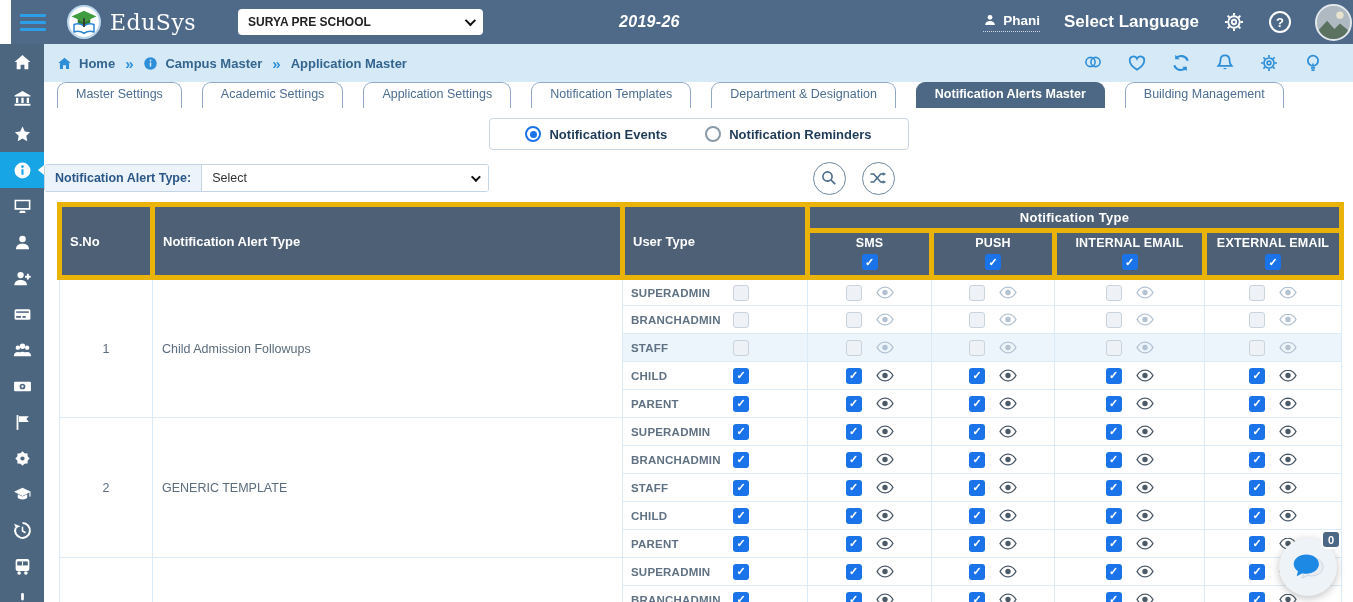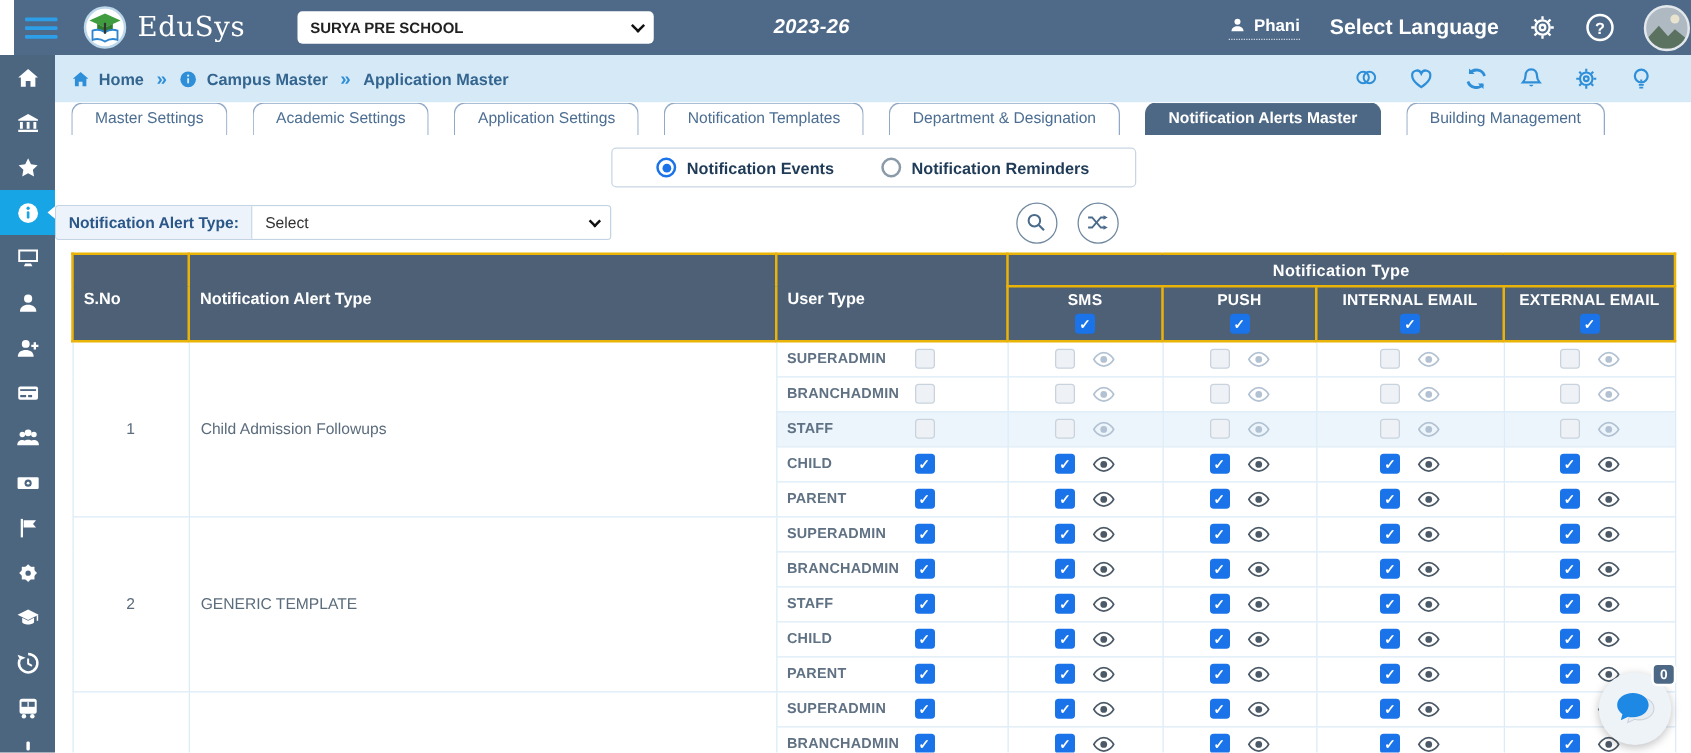--- a/index.html
+++ b/index.html
@@ -7,21 +7,21 @@
     font-family:"Liberation Sans", sans-serif; }
 
   
   .topbar { position:fixed; top:0; left:11px; width:1353px; height:44px;
     background:#4e6a88; display:flex; align-items:center; z-index:30; }
   .hamburger { width:44px; display:flex; flex-direction:column; gap:4px; align-items:center; cursor:pointer; }
   .hamburger span { display:block; width:26px; height:3px; background:#2d9fe8; border-radius:1px; }
   .logo-circle { width:34px; height:34px; border-radius:50%; background:#fff; border:2px solid #bcd6ea;
     margin-left:12px; display:flex; align-items:center; justify-content:center; overflow:hidden; }
   .brand { color:#fff; font-family:"DejaVu Serif", serif; font-size:22px; margin-left:9px; letter-spacing:.5px; }
-  .school-select { margin-left:42px; width:285px; height:26px; background:#fff; border-radius:4px;
+  .school-select { margin-left:42px; width:245px; height:26px; background:#fff; border-radius:4px;
     display:flex; align-items:center; padding:0 10px; font-size:12px; font-weight:bold; color:#222; cursor:pointer; }
   .school-select .chev { margin-left:auto; width:8px; height:8px; border-right:2.2px solid #111; border-bottom:2.2px solid #111; transform:rotate(45deg) translateY(-2px); }
   .year { position:absolute; left:608px; color:#fff; font-size:16px; font-weight:bold; font-style:italic; letter-spacing:.3px; }
   .top-right { margin-left:auto; display:flex; align-items:center; gap:24px; padding-right:12px; }
   .top-user { display:flex; align-items:center; gap:6px; color:#fff; font-size:13.5px; font-weight:bold;
     border-bottom:1px dotted #cfd8e2; padding-bottom:3px; cursor:pointer; }
   .top-lang { color:#fff; font-size:17px; font-weight:bold; cursor:pointer; }
   .top-ic { color:#fff; width:22px; height:22px; cursor:pointer; }
   .help-circle { width:22px; height:22px; border-radius:50%; border:2px solid #fff; color:#fff;
     font-size:13px; font-weight:bold; display:flex; align-items:center; justify-content:center; cursor:pointer; }
@@ -64,21 +64,21 @@
   .filter-select { flex:1; background:#fff; display:flex; align-items:center; padding:0 10px; font-size:12.5px; color:#333; cursor:pointer; }
   .filter-select .chev { margin-left:auto; width:7px; height:7px; border-right:2px solid #111; border-bottom:2px solid #111; transform:rotate(45deg) translateY(-2px); }
   .config-actions { display:flex; justify-content:flex-end; gap:16px; padding-right:14px; }
   .round-btn { width:33px; height:33px; border-radius:50%; border:1px solid #6f889f; background:#fff;
     display:flex; align-items:center; justify-content:center; color:#4a6b8a; cursor:pointer; }
   .round-btn svg { width:18px; height:18px; }
 
   
   .tbl-wrap { margin:4px 14px 0 13px; }
   table { border-collapse:collapse; table-layout:fixed; width:1282px; }
-  thead th { background:#4d6076; color:#fff; border:2px solid #eab308; font-size:13px; }
+  thead th { background:#4d6076; color:#fff; border:5px solid #eab308; font-size:13px; }
   th.left { text-align:left; padding-left:8px; font-weight:bold; }
   th.group-h { height:26px; text-align:center; letter-spacing:.3px; }
   .ch-h { padding:3px 0 5px; }
   .ch-h .lbl { font-size:12.5px; font-weight:bold; letter-spacing:.2px; }
   .ch-h .cb { margin:4px auto 0; }
   tbody td { border:1px solid #dcebf8; height:28px; font-size:12px; color:#5b6c7c; vertical-align:middle; }
   tbody tr.hl td { background:#ecf5fc; }
   td.sno-cell { text-align:center; font-size:12.5px; }
   td.alert-cell { padding-left:9px; font-size:12.5px; }
   td.user-cell { padding-left:8px; }
@@ -117,21 +117,21 @@
       <path d="M7 9.6v3.2c0 1.2 2.2 2 5 2s5-.8 5-2V9.6L12 12z" fill="#2f7d2f"></path>
       <path d="M4 14c2.5-1 5.5-.6 8 1 2.5-1.6 5.5-2 8-1v6c-2.5-1-5.5-.6-8 1-2.5-1.6-5.5-2-8-1z" fill="#fff" stroke="#2e86d1" stroke-width="1.2"></path>
       <rect x="11.3" y="9" width="1.4" height="7" fill="#333"></rect>
     </svg>
   </div>
   <div class="brand">EduSys</div>
   <div class="school-select">
     <span>SURYA PRE SCHOOL</span>
     <span class="chev"></span>
   </div>
-  <div class="year">2023-26</div>
+  <div class="year">2019-26</div>
   <div class="top-right">
     <div class="top-user">
       <svg viewBox="0 0 18 18" width="14" height="14">
         <circle cx="9" cy="5.6" r="3.1" fill="#fff"></circle>
           <path d="M2.8 15.5c0-3.7 2.8-5.3 6.2-5.3s6.2 1.6 6.2 5.3z" fill="#fff"></path>
       </svg>
       <span>Phani</span>
     </div>
     <div class="top-lang">Select Language</div>
     <div class="top-ic">

